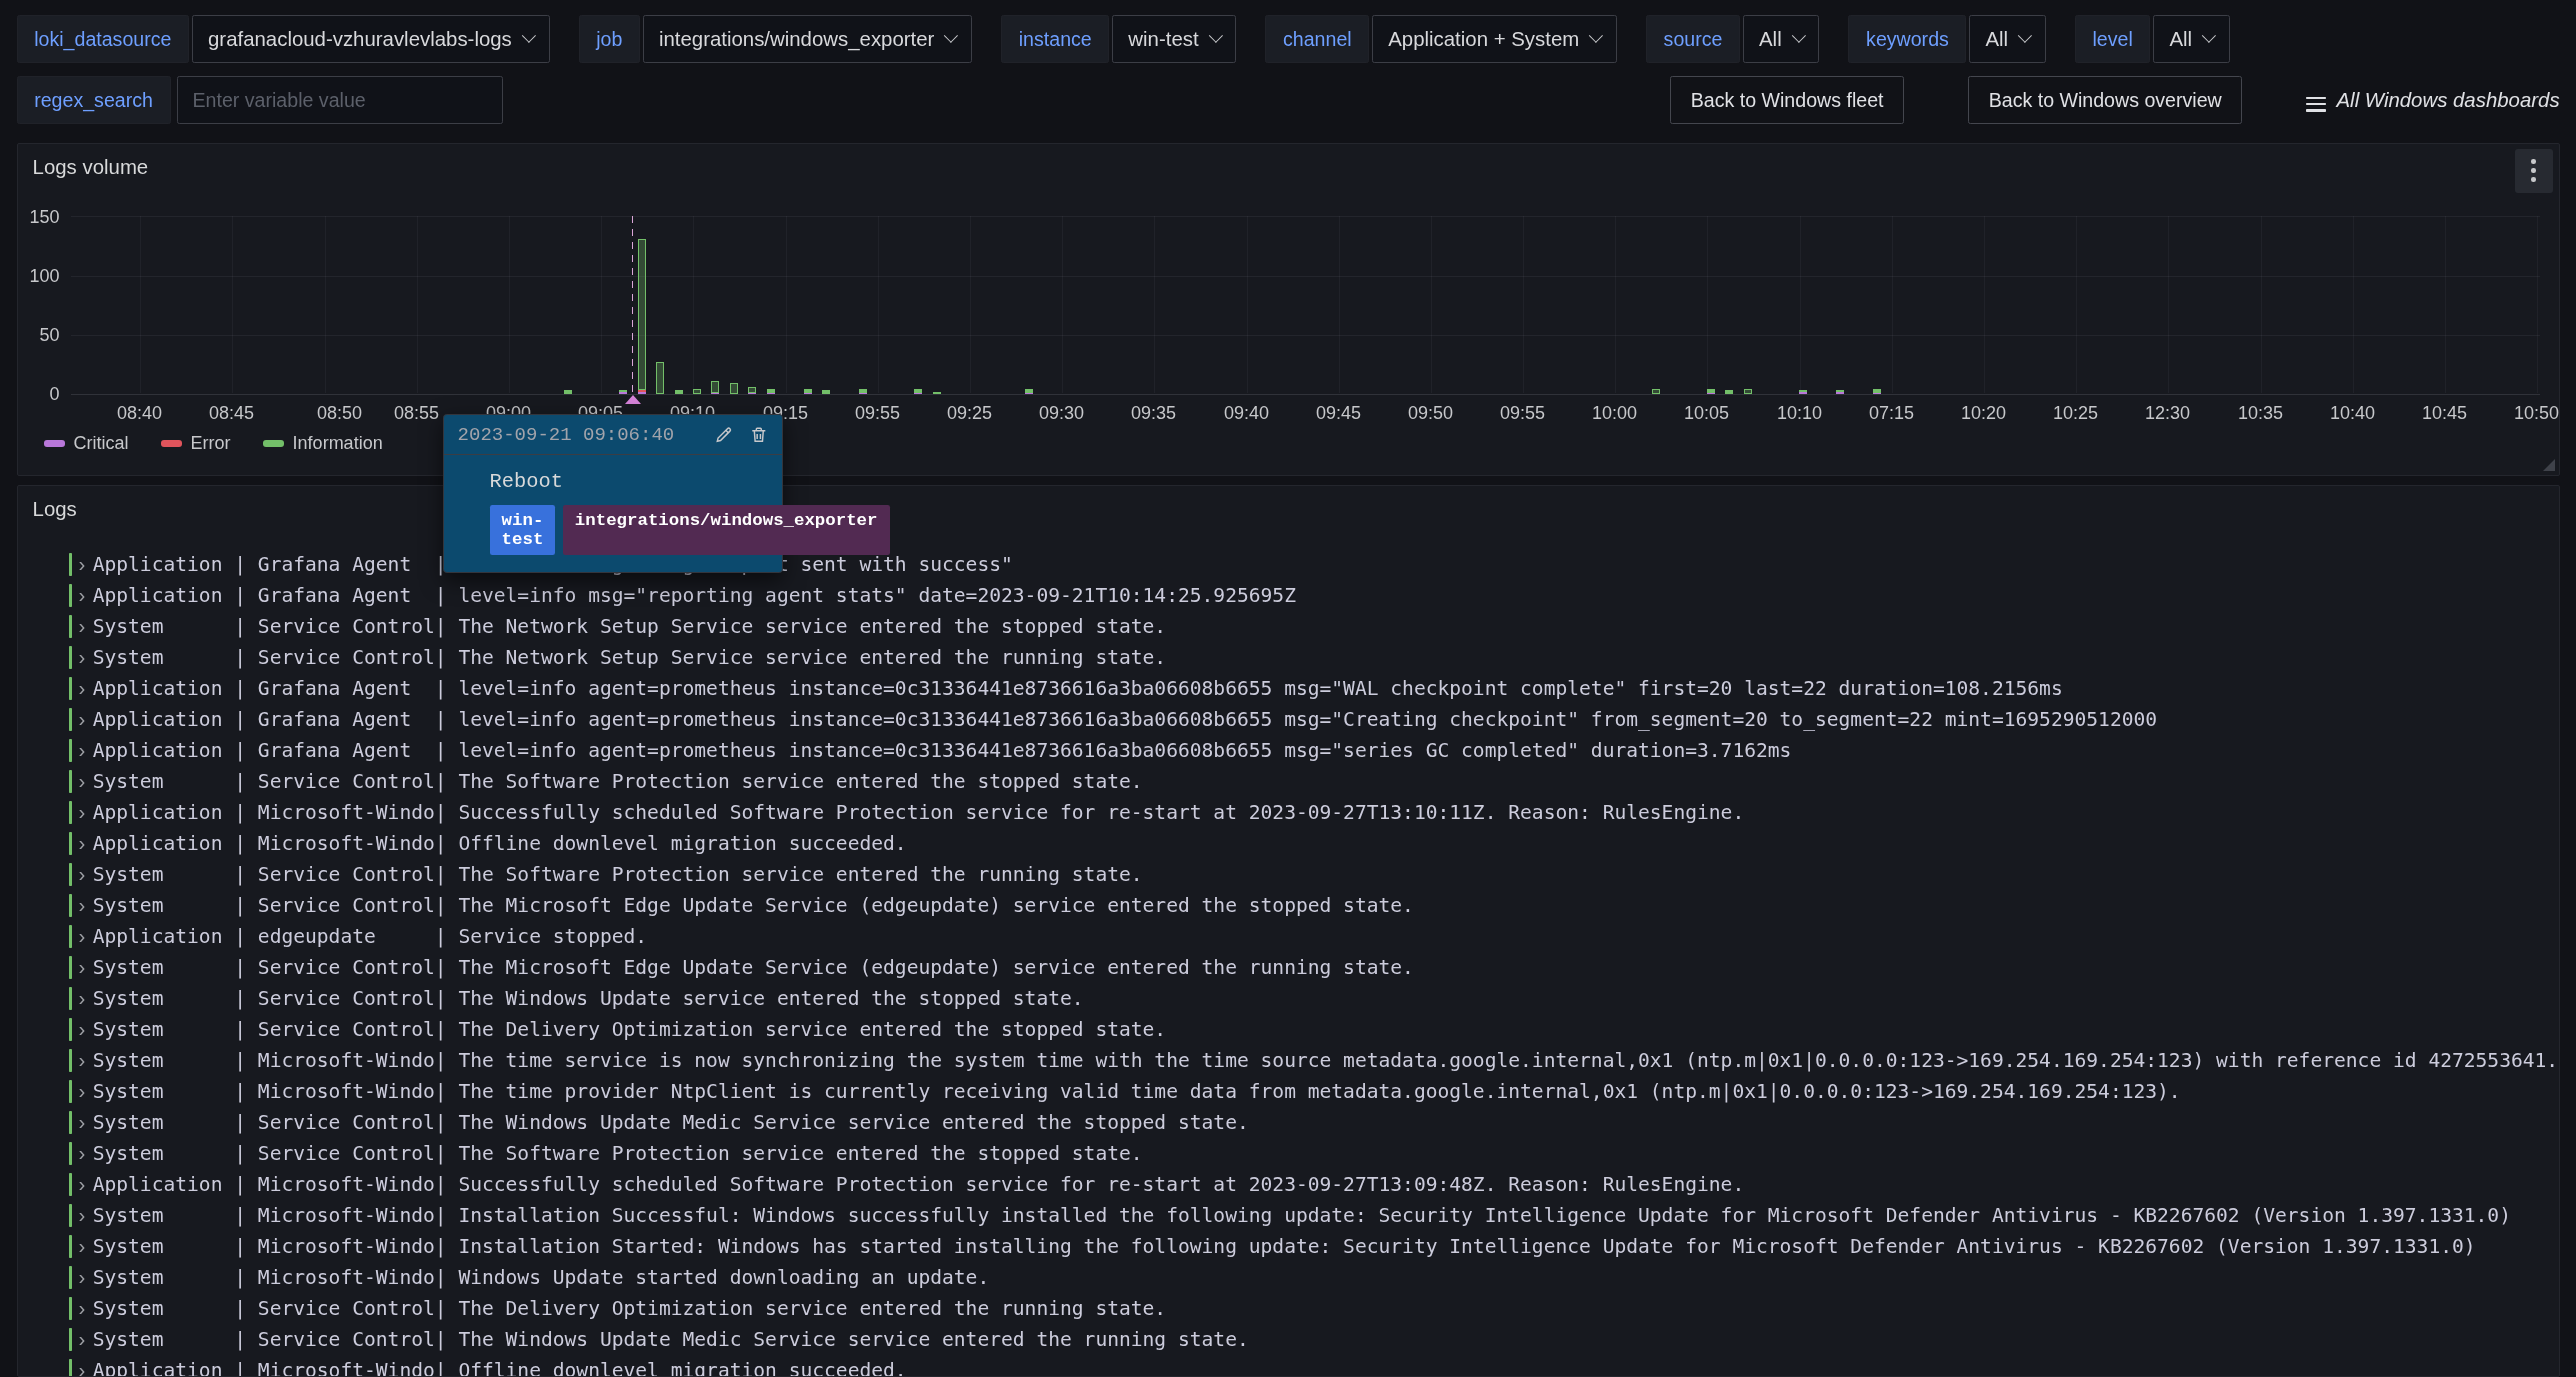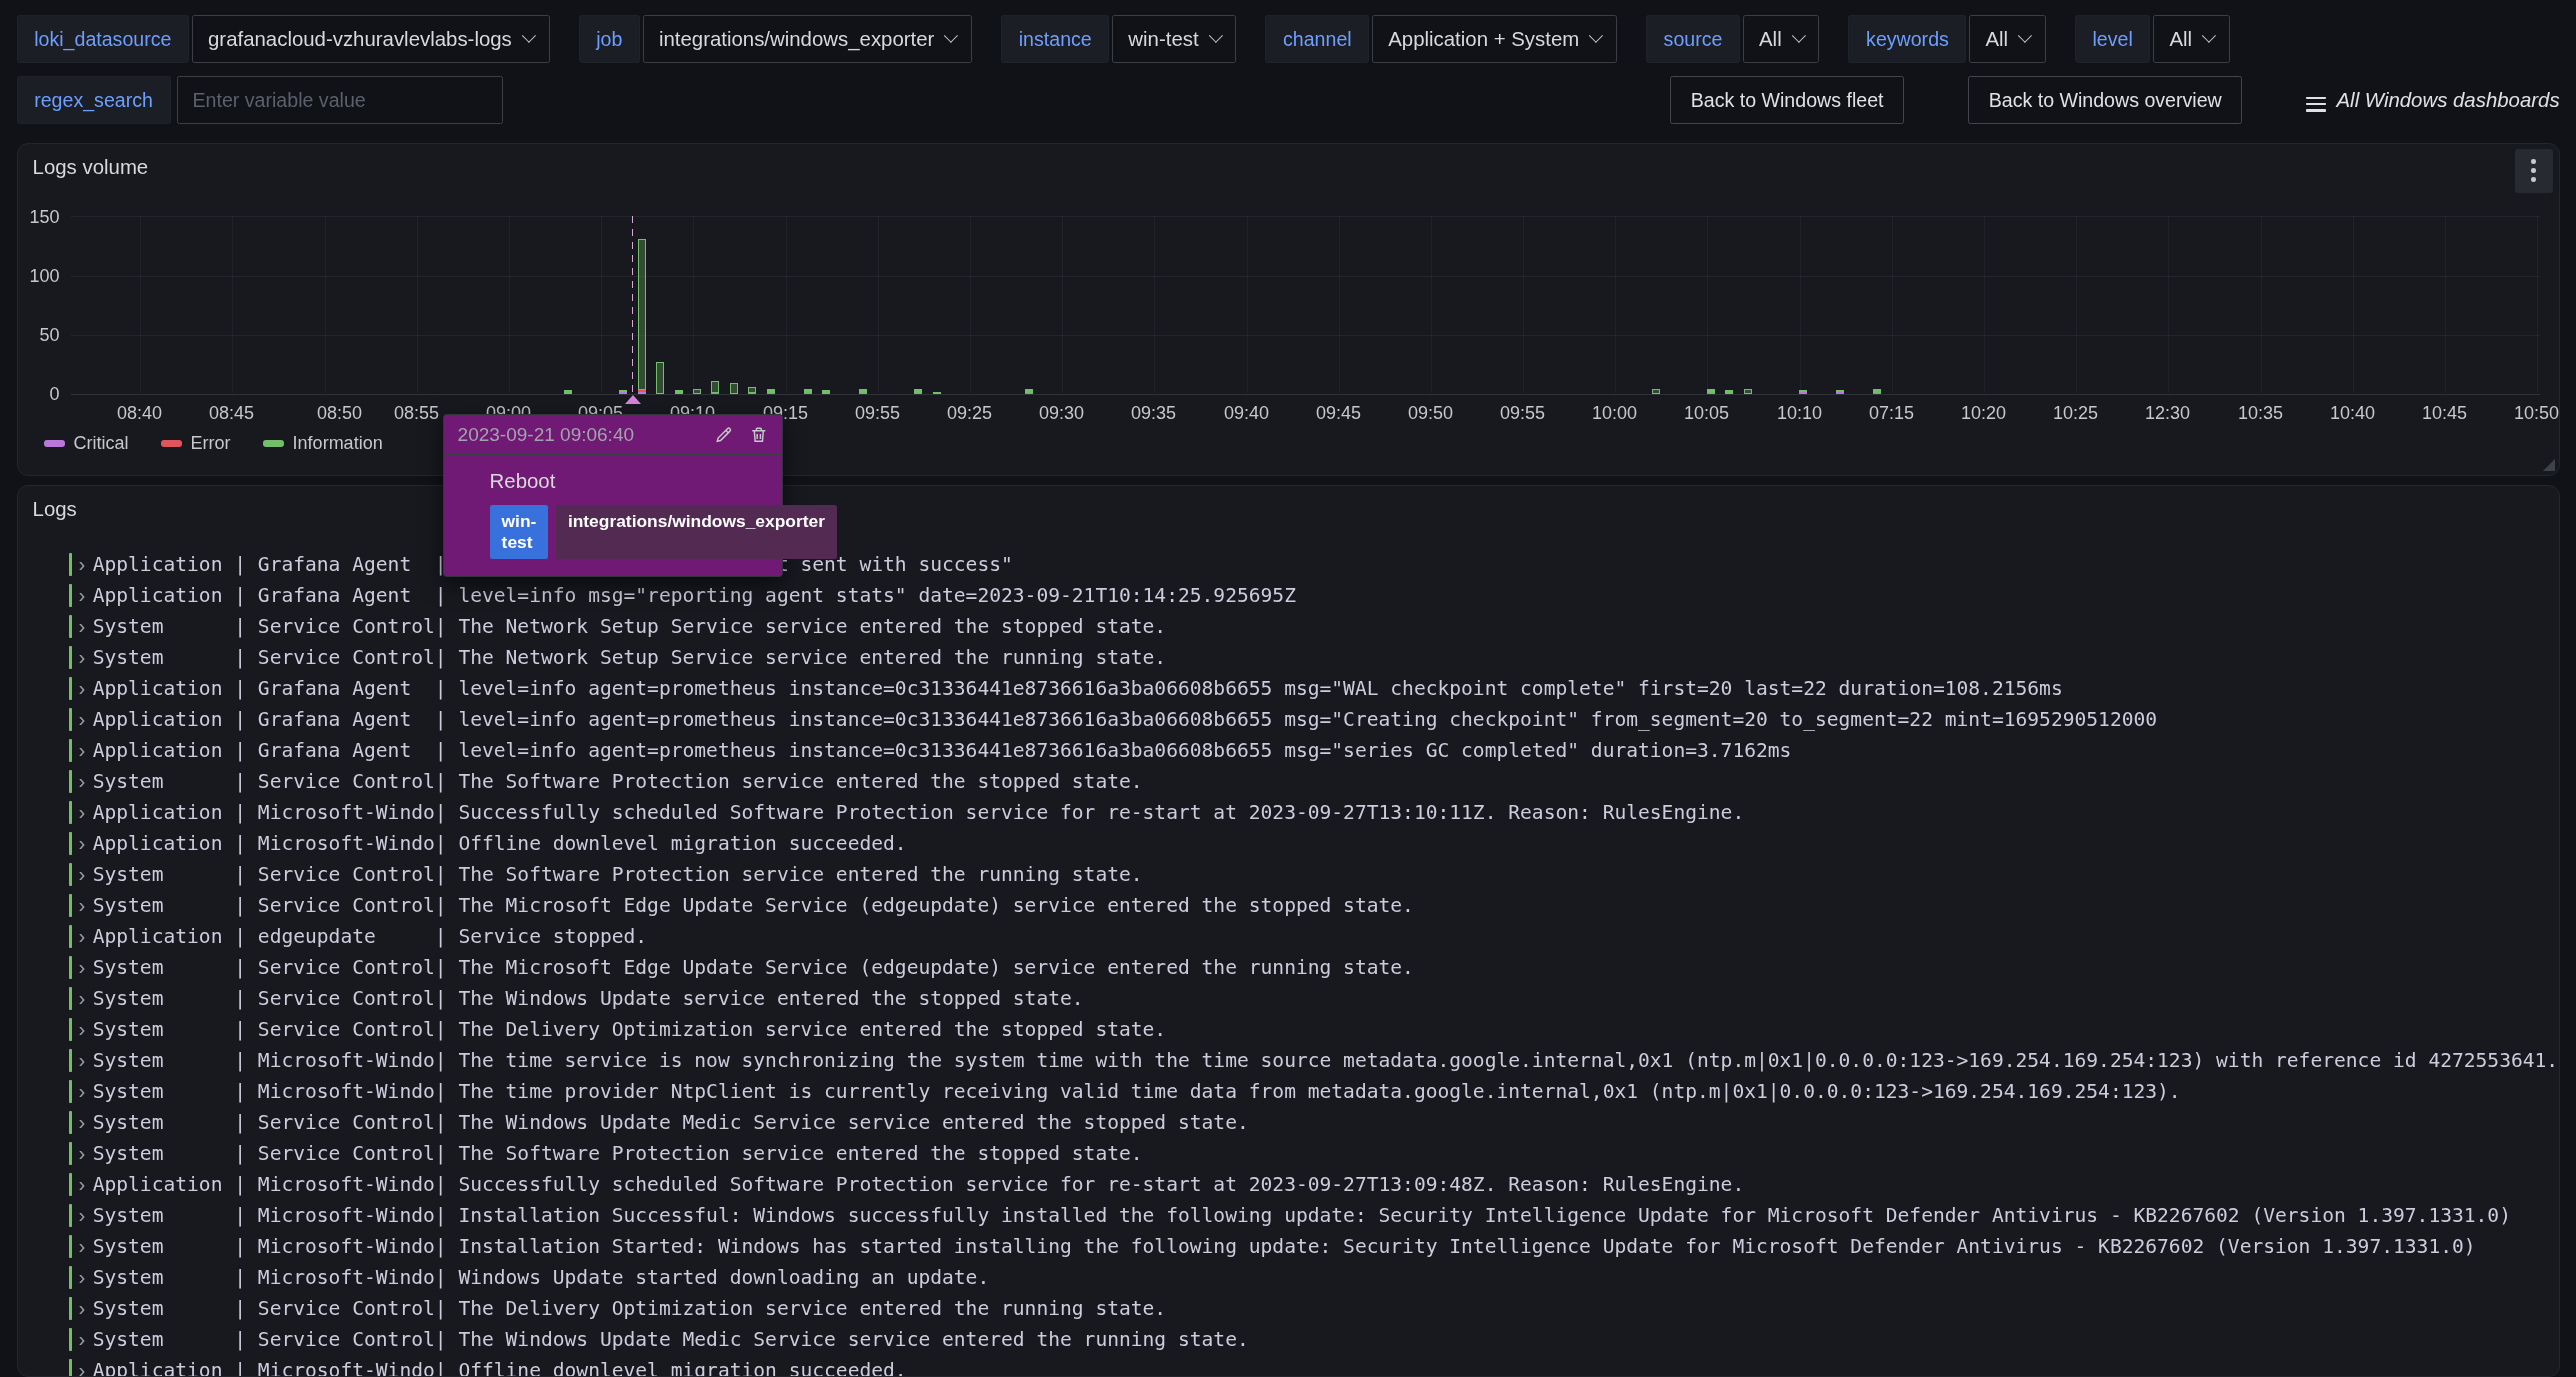--- a/index.html
+++ b/index.html
@@ -36,21 +36,21 @@
   .btn {
     height:48px; border:0.8px solid #44464e; border-radius:2.3px; background:transparent;
     color:#e0e1e5; font-size:19.6px; font-weight:500; padding:0 19.6px; display:flex; align-items:center;
     cursor:pointer; font-family:"Liberation Sans", sans-serif;
   }
   .link-dashboards { display:flex; align-items:flex-end; gap:10.6px; color:#e0e1e5; font-size:20.4px; font-weight:500; cursor:pointer;font-style:italic; }
   .burger { display:flex; flex-direction:column; gap:3.8px; }
   .burger span { width:19.6px; height:2.3px; background:#e0e1e5; border-radius:0.8px; }
   
   .panel {
-    position:absolute; background:#17191f; border:0.8px solid #24262d; border-radius:11px;
+    position:absolute; background:#17191f; border:0.8px solid #24262d; border-radius:2px;
   }
   #panel-volume { left:16.6px; top:143px; width:2543px; height:333px; }
   #panel-logs   { left:16.6px; top:485px; width:2543px; height:892px; overflow:hidden; }
   .panel-title { position:absolute; left:15px; top:12px; font-size:20.4px; font-weight:500; color:#d8d9da; }
   .kebab {
     position:absolute; top:4.5px; right:6px; width:38px; height:44px; background:#272a31; border-radius:3px;
     display:flex; flex-direction:column; align-items:center; justify-content:center; gap:4.5px; cursor:pointer;
   }
   .kebab i { width:4.5px; height:4.5px; border-radius:50%; background:#c7c8cb; }
   .resize-corner {
@@ -73,22 +73,23 @@
     position:absolute; width:0; height:0; transform:translateX(-50%);
     border-left:8.3px solid transparent; border-right:8.3px solid transparent; border-bottom:9.8px solid #d683d9;
   }
   .legend { position:absolute; left:26px; top:289px; display:flex; gap:32px; align-items:center; }
   .legend-item { display:flex; align-items:center; gap:9px; cursor:pointer; }
   .legend-swatch { width:21px; height:6.8px; border-radius:3px; }
   .legend-label { font-size:18px; color:#c7c8cb; }
   
   .anno-tooltip {
     position:absolute; left:443px; top:414px; width:340px; z-index:50;
-    background:#701a75; border:0.8px solid #33353c; border-radius:3.8px;
+    background:#0c4a6e; border:0.8px solid #33353c; border-radius:3.8px;
     box-shadow:0 7.5px 21px rgba(0,0,0,0.55);
+    font-family:Liberation Mono, monospace;
   }
   .anno-head { display:flex; align-items:center; height:40px; padding:0 13.6px; border-bottom:0.8px solid #3b3d44; }
   .anno-time { font-size:19px; color:#a2a4ab; }
   .anno-icons { margin-left:auto; display:flex; gap:15px; align-items:center; }
   .anno-icons svg { width:19.6px; height:19.6px; color:#c7c8cb; cursor:pointer; }
   .anno-body { padding:15px 13.6px 16.6px 13.6px;margin-left:32px; }
   .anno-title { font-size:20.4px; color:#d8d9da; margin-bottom:12px; }
   .tags { display:flex; gap:7.5px; }
   .tag { font-size:17.4px; font-weight:700; color:#fff; border-radius:2.3px; padding:6px 12px; }
   

